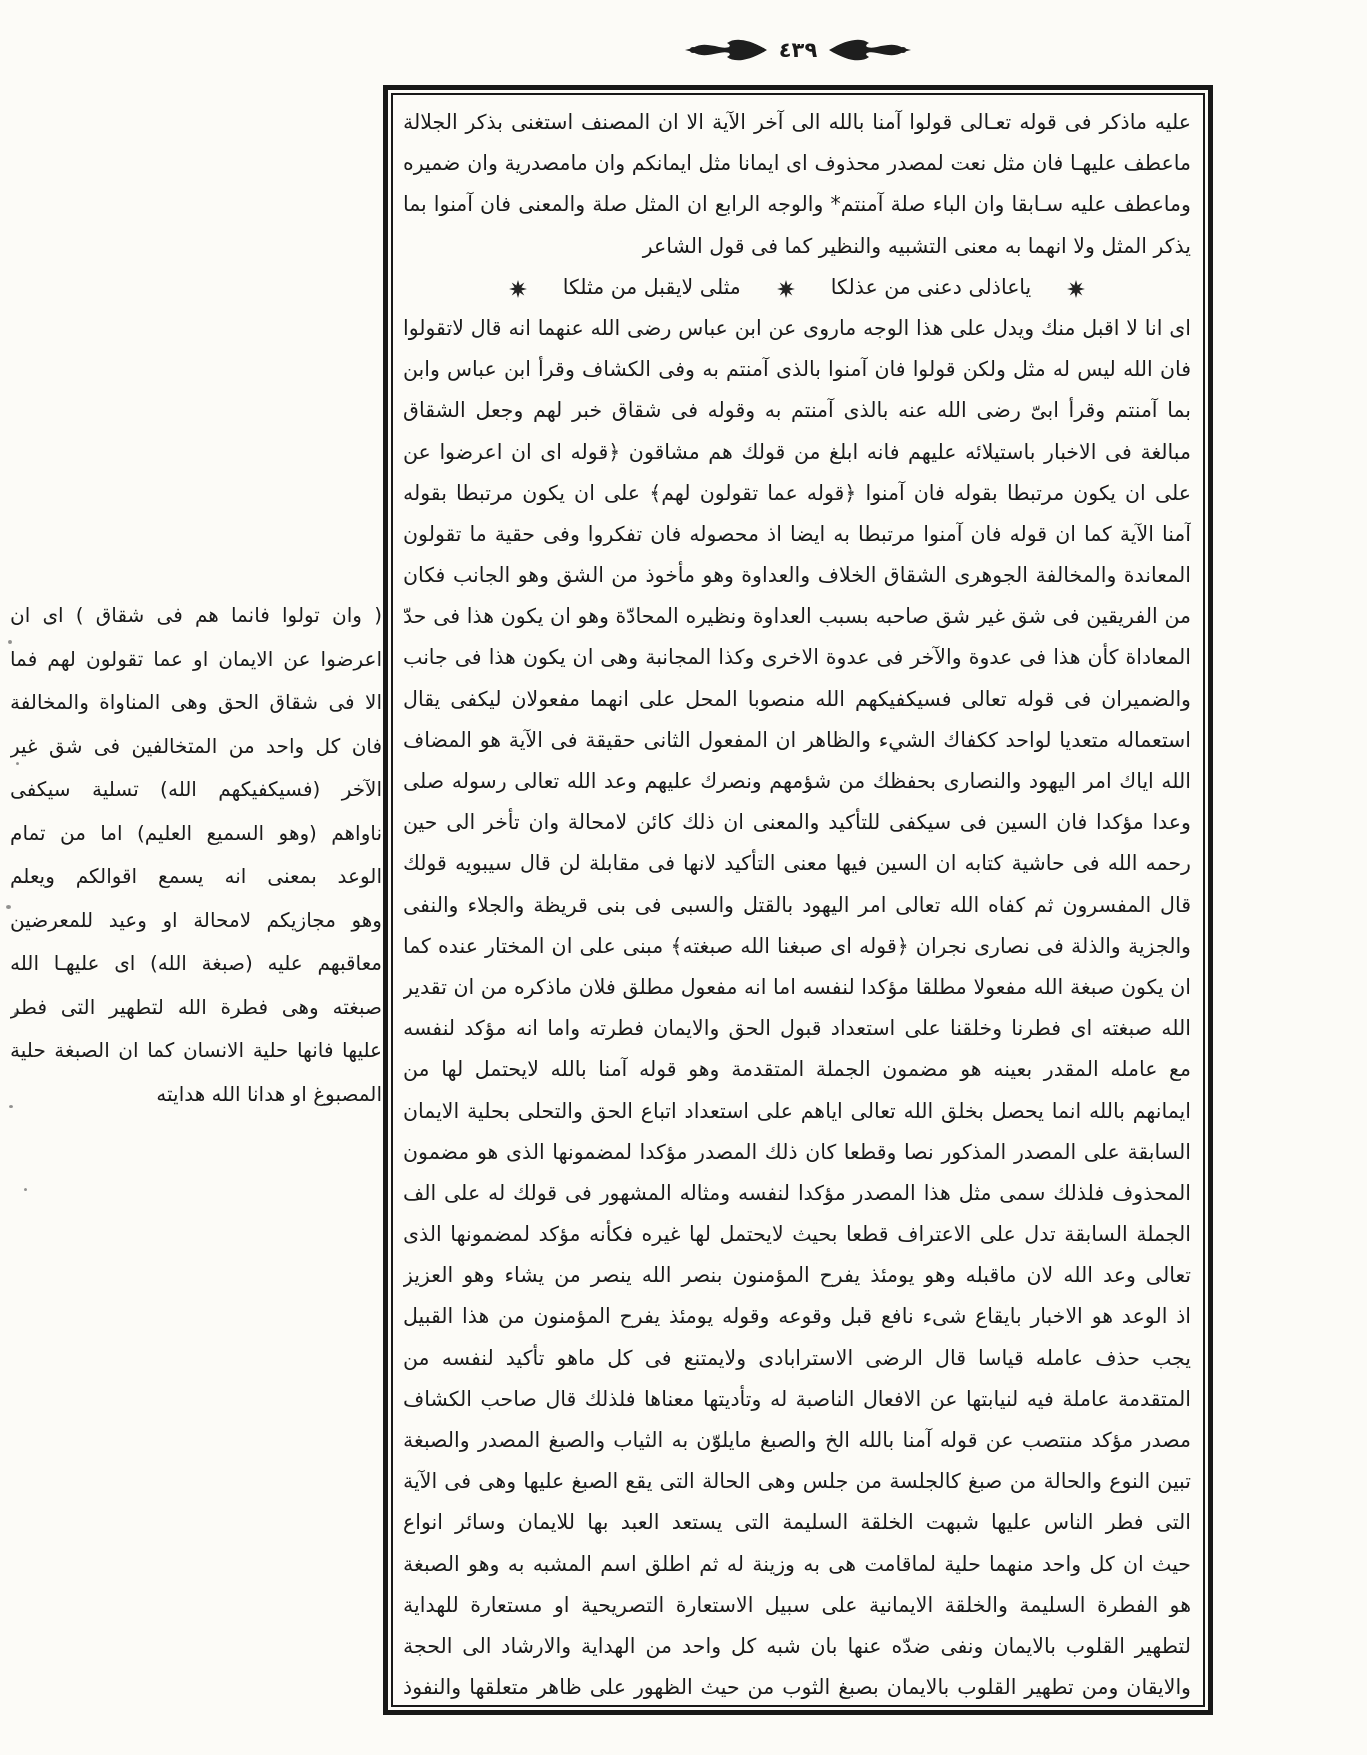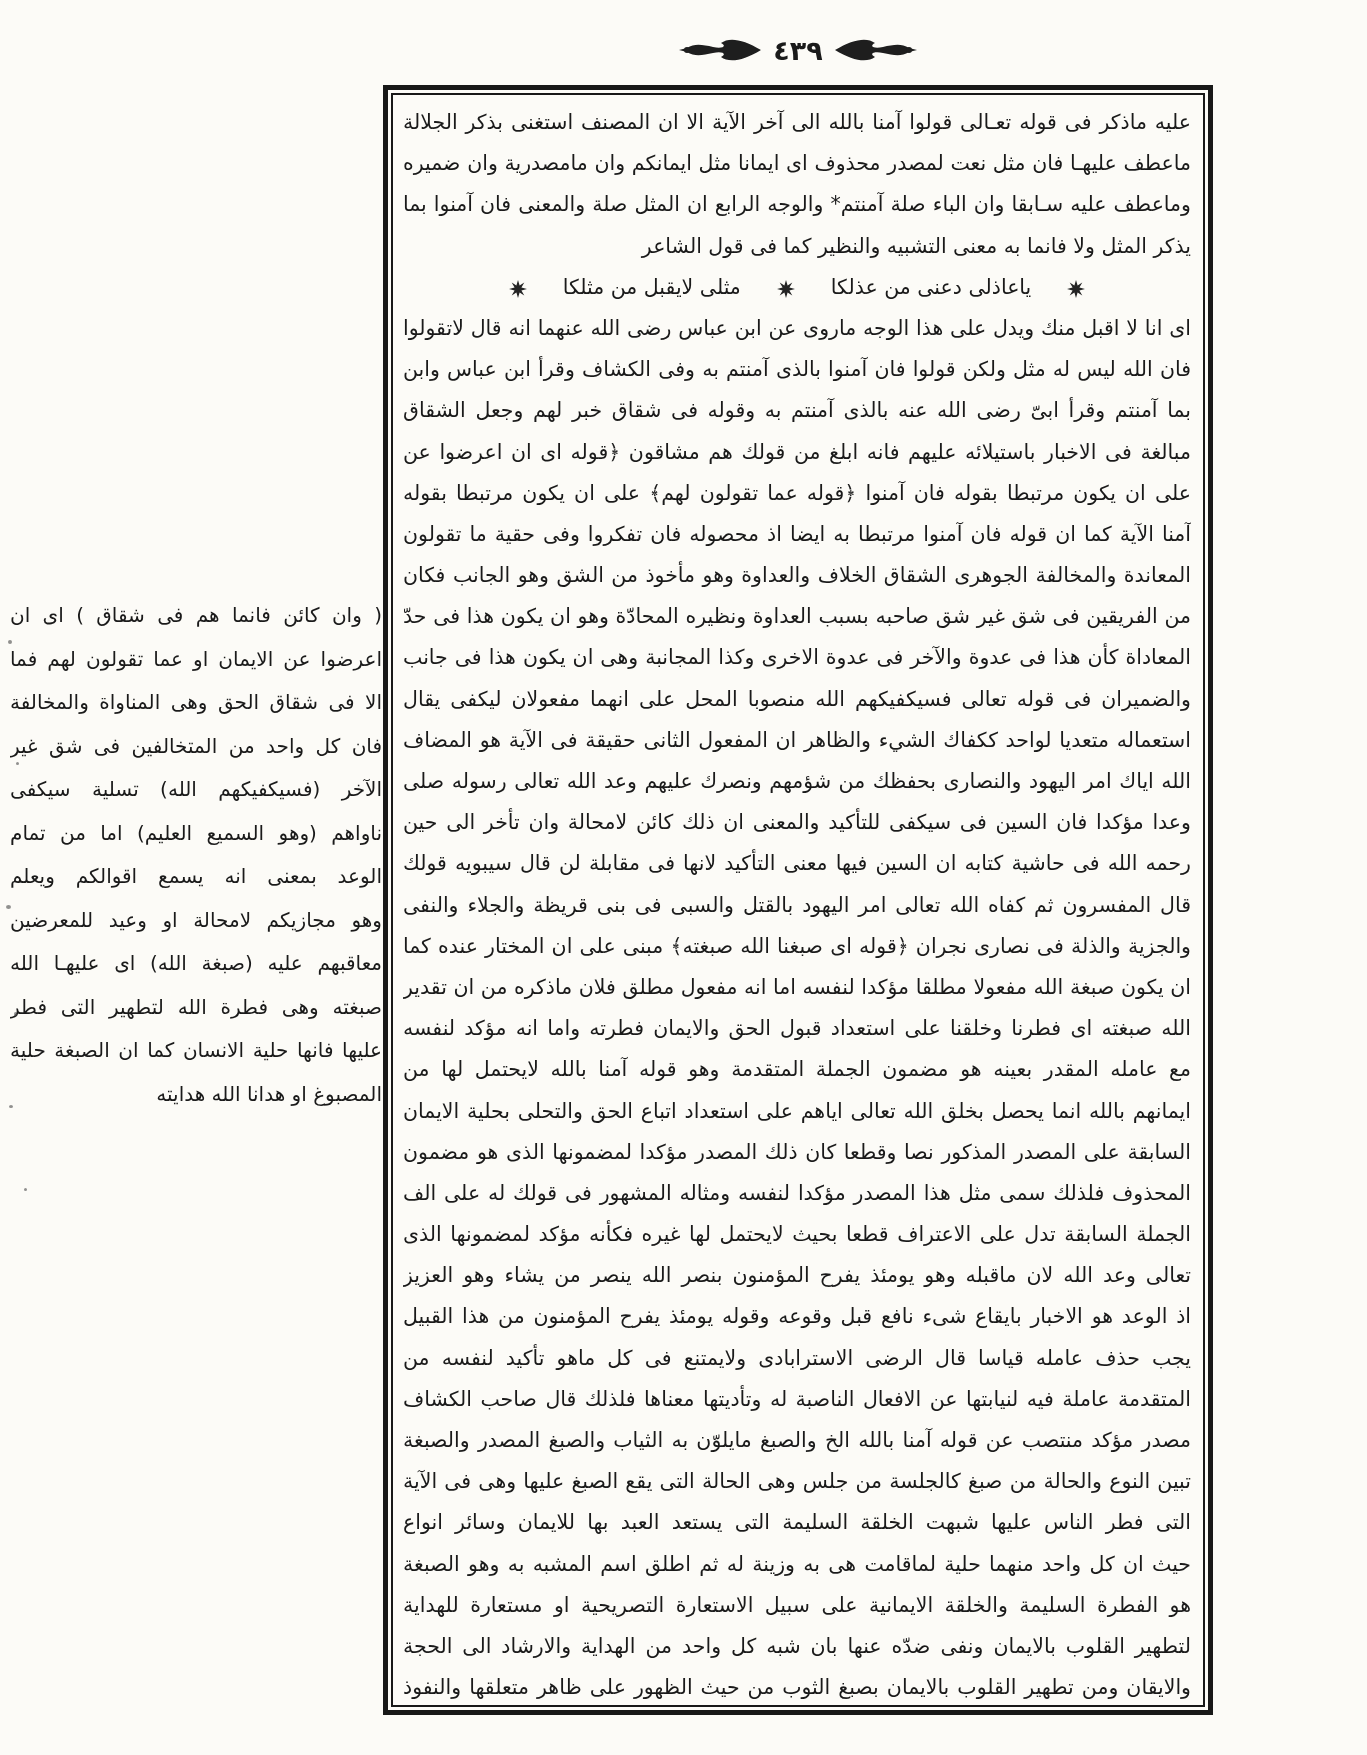--- a/index.html
+++ b/index.html
@@ -2,21 +2,21 @@
 <html lang="ar"><head>
 <meta charset="utf-8">
 <title>Page ٤٣٩</title>
 <style>
   html,body{margin:0;padding:0;background:#e9e7e0;}
   .page{position:relative;width:1367px;height:1755px;background:#fcfbf7;
         font-family:"DejaVu Sans",sans-serif;color:#1a1a1a;overflow:hidden;}
   
   .header{position:absolute;top:26px;left:383px;width:830px;height:48px;
           display:flex;justify-content:center;align-items:center;gap:10px;direction:rtl;}
-  .page-num{font-size:27px;font-weight:bold;letter-spacing:2px;}
+  .page-num{font-size:21px;font-weight:bold;letter-spacing:2px;}
   .orn{display:inline-block;line-height:0;}
   .orn.flip{transform:scaleX(-1);}
   
   .frame{position:absolute;left:383px;top:85px;width:830px;height:1630px;
          border:5px solid #181818;box-sizing:border-box;background:#fcfbf7;}
   .frame-inner{position:absolute;inset:3px;border:2px solid #181818;
                padding:7px 12px 0 10px;box-sizing:border-box;overflow:hidden;}
   .main-text{direction:rtl;font-size:20.5px;}
   .line{height:41.2px;line-height:41.2px;overflow:hidden;
         text-align:justify;text-align-last:justify;}
@@ -49,41 +49,41 @@
     <span class="page-num">٤٣٩</span>
     <span class="orn flip">
       <svg width="86" height="30" viewBox="0 0 86 30" aria-hidden="true">
         <path d="M2 15 C20 4 34 2 42 8 C36 11 40 14 50 12 C60 10 68 8 76 13 L84 15 L76 17 C68 22 60 20 50 18 C40 16 36 19 42 22 C34 28 20 26 2 15 Z" fill="#1e1e1e"></path>
         <circle cx="76" cy="15" r="3" fill="#1e1e1e"></circle>
       </svg>
     </span>
   </div>
 
   <div class="margin-note" id="margin-note">
-      <div class="mline">( وان كائن فانما هم فى شقاق ) اى ان</div>
+      <div class="mline">( وان تولوا فانما هم فى شقاق ) اى ان</div>
       <div class="mline">اعرضوا عن الايمان او عما تقولون لهم فما هم</div>
       <div class="mline">الا فى شقاق الحق وهى المناواة والمخالفة</div>
       <div class="mline">فان كل واحد من المتخالفين فى شق غير شق</div>
       <div class="mline">الآخر (فسيكفيكهم الله) تسلية سيكفى</div>
       <div class="mline">ناواهم (وهو السميع العليم) اما من تمام</div>
       <div class="mline">الوعد بمعنى انه يسمع اقوالكم ويعلم اخلاصكم</div>
       <div class="mline">وهو مجازيكم لامحالة او وعيد للمعرضين</div>
       <div class="mline">معاقبهم عليه (صبغة الله) اى عليهـا الله</div>
       <div class="mline">صبغته وهى فطرة الله لتطهير التى فطر الناس</div>
       <div class="mline">عليها فانها حلية الانسان كما ان الصبغة حلية</div>
       <div class="mline short">المصبوغ او هدانا الله هدايته</div>
     </div>
 
   <div class="frame">
     <div class="frame-inner">
       <div class="main-text" id="main-text">
           <div class="line">عليه ماذكر فى قوله تعـالى قولوا آمنا بالله الى آخر الآية الا ان المصنف استغنى بذكر الجلالة عن ذكر</div>
           <div class="line">ماعطف عليهـا فان مثل نعت لمصدر محذوف اى ايمانا مثل ايمانكم وان مامصدرية وان ضميره لله تعالى</div>
           <div class="line">وماعطف عليه سـابقا وان الباء صلة آمنتم* والوجه الرابع ان المثل صلة والمعنى فان آمنوا بما آمنتم به وقد</div>
-          <div class="line plain">يذكر المثل ولا فانما به معنى التشبيه والنظير كما فى قول الشاعر</div>
+          <div class="line plain">يذكر المثل ولا انهما به معنى التشبيه والنظير كما فى قول الشاعر</div>
           <div class="line verse"><span class="fl"><svg width="18" height="18" viewBox="0 0 20 20" aria-hidden="true">
                 <path d="M10 0 L11.8 6.2 L17 2.9 L13.8 8.2 L20 10 L13.8 11.8 L17 17.1 L11.8 13.8 L10 20 L8.2 13.8 L3 17.1 L6.2 11.8 L0 10 L6.2 8.2 L3 2.9 L8.2 6.2 Z" fill="#242424"></path>
               </svg></span><span class="hemistich">ياعاذلى دعنى من عذلكا</span><span class="fl"><svg width="18" height="18" viewBox="0 0 20 20" aria-hidden="true">
                 <path d="M10 0 L11.8 6.2 L17 2.9 L13.8 8.2 L20 10 L13.8 11.8 L17 17.1 L11.8 13.8 L10 20 L8.2 13.8 L3 17.1 L6.2 11.8 L0 10 L6.2 8.2 L3 2.9 L8.2 6.2 Z" fill="#242424"></path>
               </svg></span><span class="hemistich">مثلى لايقبل من مثلكا</span><span class="fl"><svg width="18" height="18" viewBox="0 0 20 20" aria-hidden="true">
                 <path d="M10 0 L11.8 6.2 L17 2.9 L13.8 8.2 L20 10 L13.8 11.8 L17 17.1 L11.8 13.8 L10 20 L8.2 13.8 L3 17.1 L6.2 11.8 L0 10 L6.2 8.2 L3 2.9 L8.2 6.2 Z" fill="#242424"></path>
               </svg></span></div>
           <div class="line">اى انا لا اقبل منك ويدل على هذا الوجه ماروى عن ابن عباس رضى الله عنهما انه قال لاتقولوا فان امنوا بمثل ما آمنتم به</div>
           <div class="line">فان الله ليس له مثل ولكن قولوا فان آمنوا بالذى آمنتم به وفى الكشاف وقرأ ابن عباس وابن مسعود رضى الله عنهم</div>
           <div class="line">بما آمنتم وقرأ ابىّ رضى الله عنه بالذى آمنتم به وقوله فى شقاق خبر لهم وجعل الشقاق ظرفا لهم وهم مظروفون</div>

